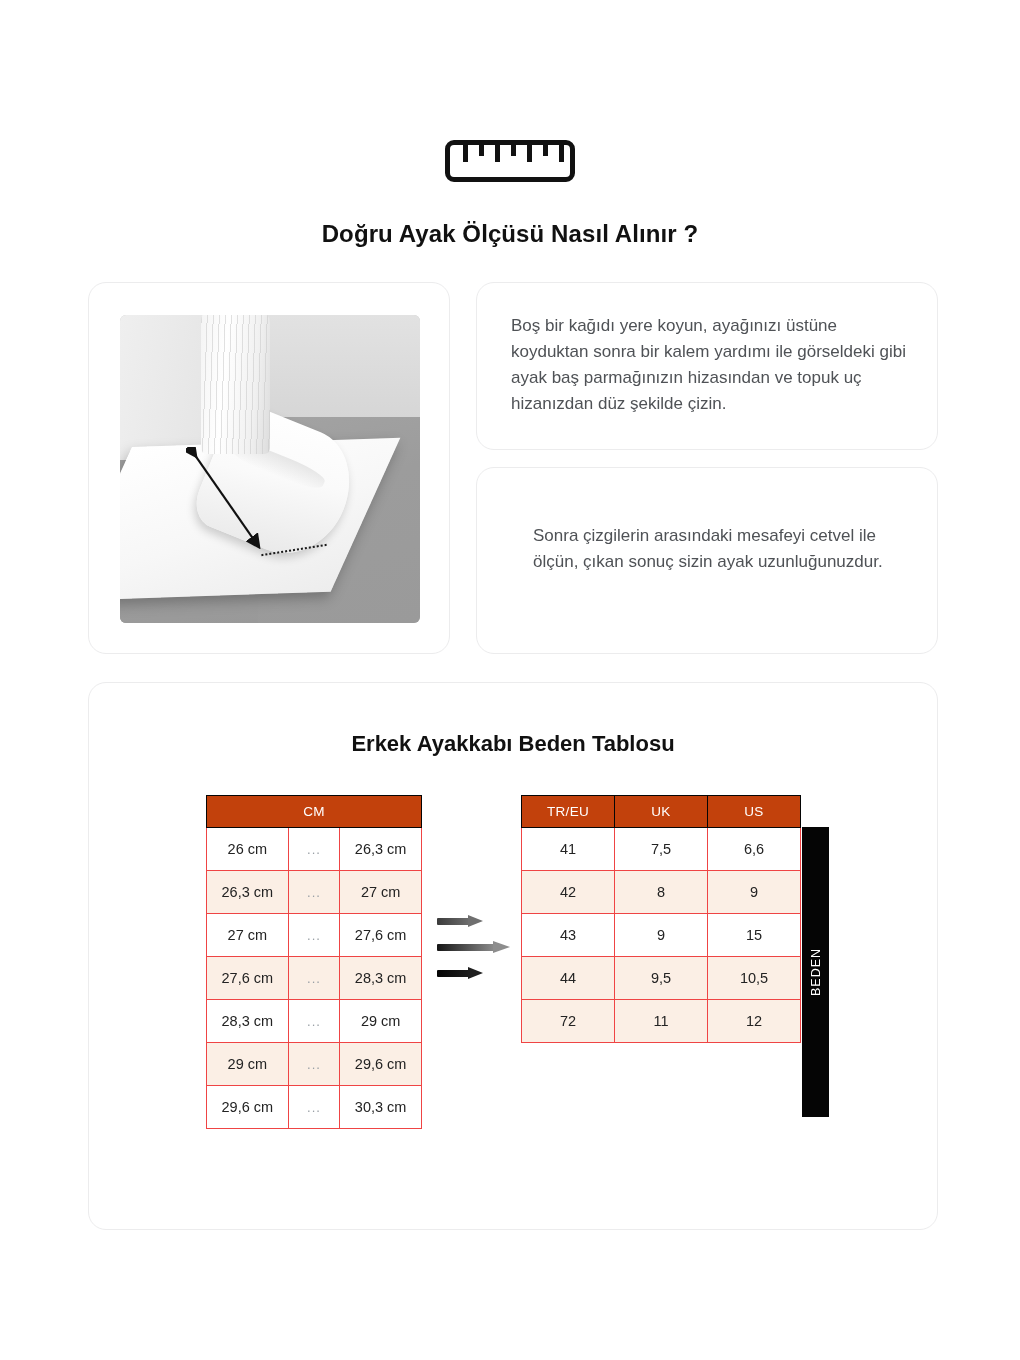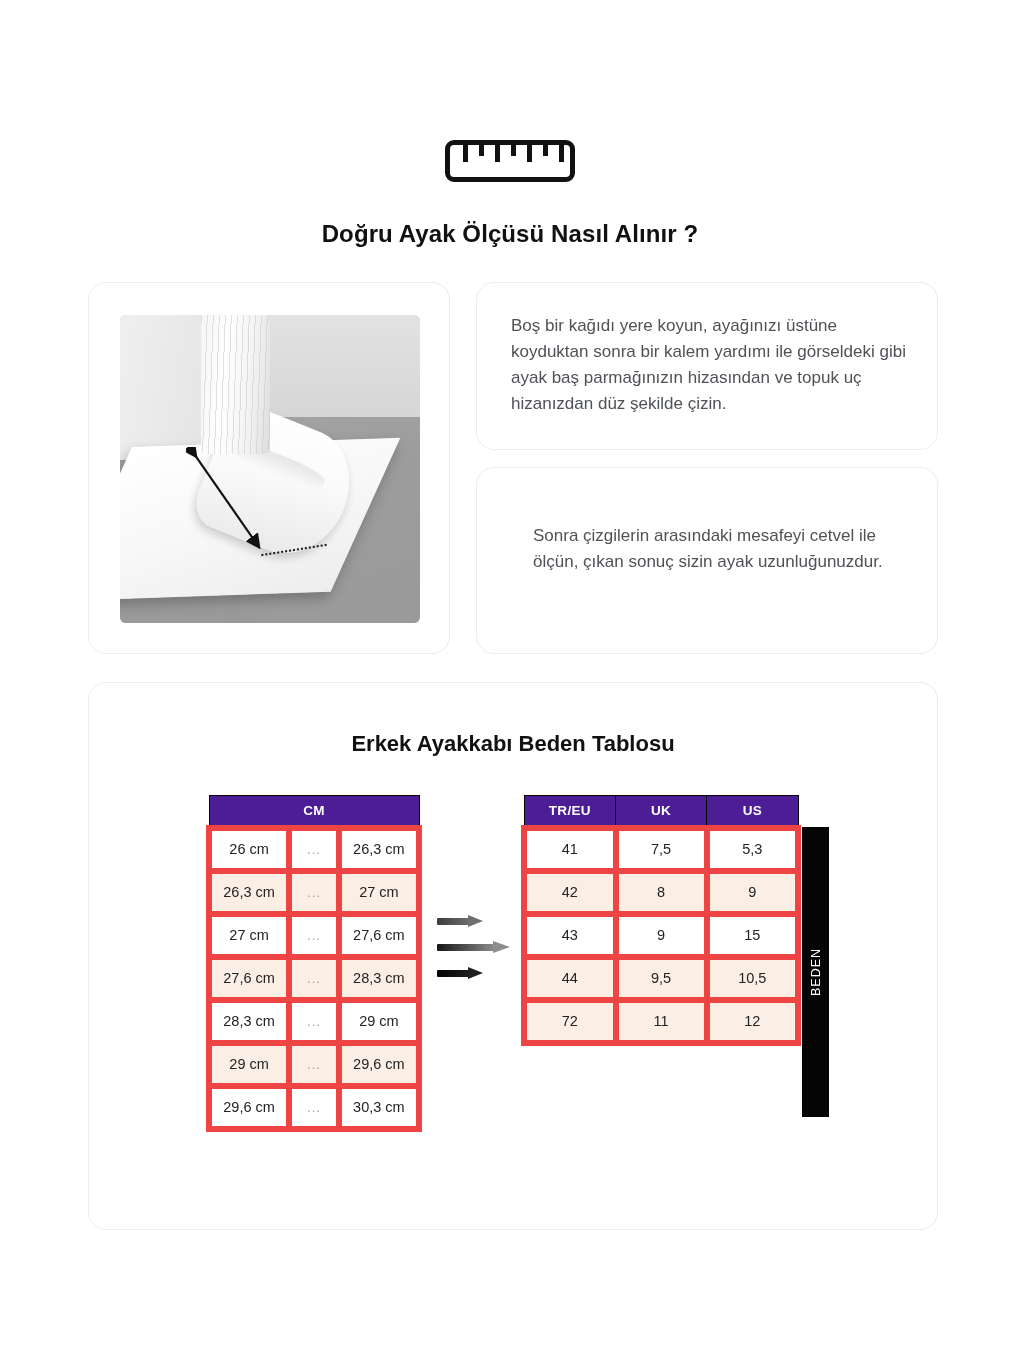--- a/index.html
+++ b/index.html
@@ -125,26 +125,26 @@
   .tables {
     position: absolute; left: 0; right: 0; top: 112px; height: 340px;
   }
 
   .tbl { position: absolute; border-collapse: collapse; }
   .tbl th, .tbl td {
     text-align: center;
     font-size: 14.5px;
     color: #232323;
     height: 43px;
-    border: 6px solid #ef4444;
+    border: 1px solid #ef4444;
     white-space: nowrap;
   }
   .tbl thead th {
-    background: #4c1d95; color: #ffffff;
-    font-size: 13.5px; font-weight: bold;
+    background: #c2410c; color: #ffffff;
+    font-size: 13.5px; font-weight: normal;
     height: 32px; border: 1px solid #050505;
     letter-spacing: 0.3px;
   }
   .tbl tbody tr.alt td { background: #fbefe5; }
   .tbl tbody tr td { background: #ffffff; }
 
   
   .cm-table { left: 117px; top: 0; width: 216px; }
   .cm-table td.range { width: 82px; }
   .cm-table td.dots { width: 52px; color: #9aa0a6; font-size: 13px; letter-spacing: 1px; }
@@ -302,21 +302,21 @@
           <tr>
             <th>TR/EU</th>
             <th>UK</th>
             <th>US</th>
           </tr>
         </thead>
         <tbody>
           <tr>
             <td>41</td>
             <td>7,5</td>
-            <td>5,3</td>
+            <td>6,6</td>
           </tr>
           <tr class="alt">
             <td>42</td>
             <td>8</td>
             <td>9</td>
           </tr>
           <tr>
             <td>43</td>
             <td>9</td>
             <td>15</td>

